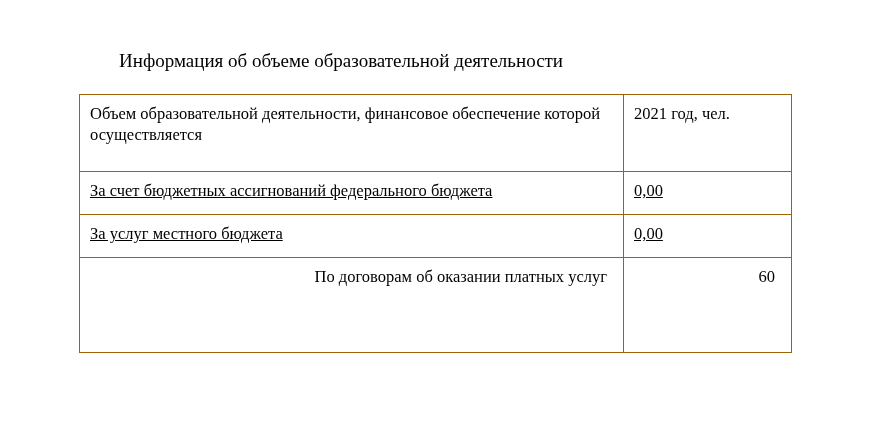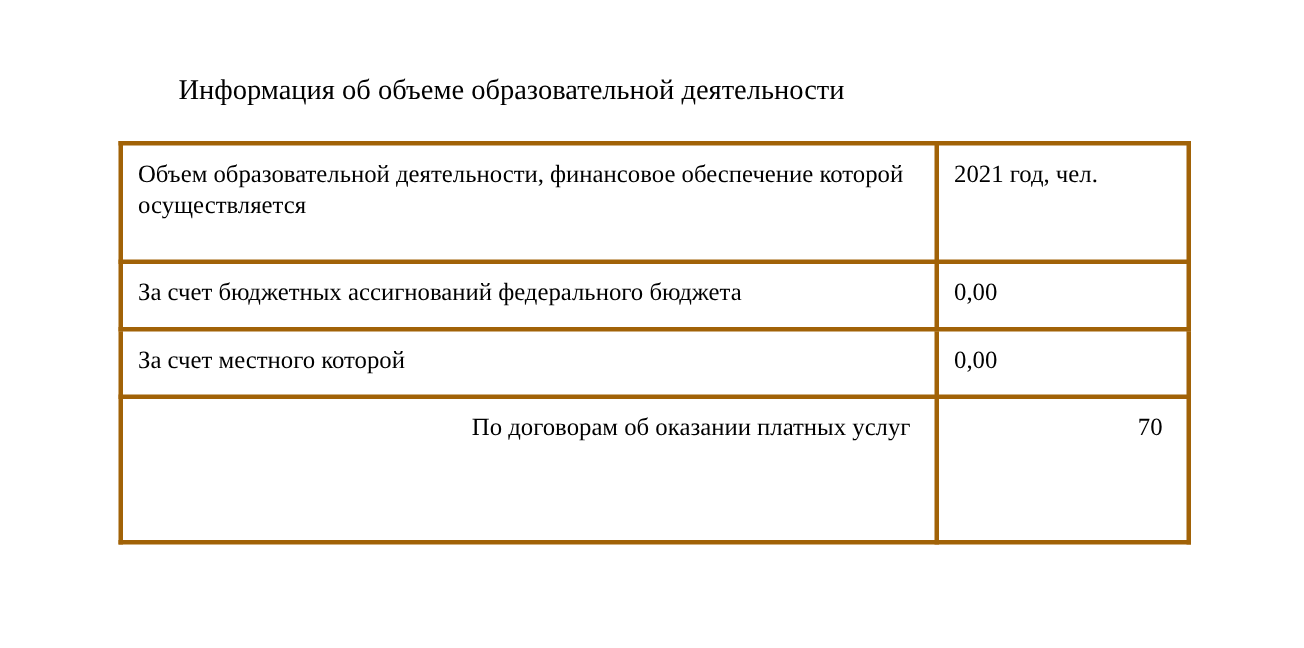--- a/index.html
+++ b/index.html
@@ -36,31 +36,31 @@
     left: 79px;
     top: 94px;
     width: 712px;
   }
   table.info-table {
     border-collapse: collapse;
     width: 712px;
     table-layout: fixed;
   }
   table.info-table td {
-    border: 3px solid #a16207;
+    border: 1px solid #a16207;
     padding: 8px 16px 8px 10px;
     font-size: 16.5px;
     line-height: 21px;
     vertical-align: top;
   }
   col.c1 { width: 544px; }
   col.c2 { width: 168px; }
 
   tr.r-header td { height: 60px; }
-  tr.r-normal td { height: 26px; }
+  tr.r-normal td { height: 26px; text-decoration: underline; }
   tr.r-last td   { height: 78px; text-align: right; }
 
   td.label-cell { }
   td.value-cell { }
 </style>
 </head>
 <body>
 
 <div class="page">
 
@@ -75,24 +75,24 @@
       <tbody>
         <tr class="r-header">
           <td class="label-cell">Объем образовательной деятельности, финансовое обеспечение которой осуществляется</td>
           <td class="value-cell">2021 год, чел.</td>
         </tr>
         <tr class="r-normal">
           <td class="label-cell">За счет бюджетных ассигнований федерального бюджета</td>
           <td class="value-cell">0,00</td>
         </tr>
         <tr class="r-normal">
-          <td class="label-cell">За счет местного которой</td>
+          <td class="label-cell">За услуг местного бюджета</td>
           <td class="value-cell">0,00</td>
         </tr>
         <tr class="r-last">
           <td class="label-cell">По договорам об оказании платных услуг</td>
-          <td class="value-cell">70</td>
+          <td class="value-cell">60</td>
         </tr>
       </tbody>
     </table>
   </div>
 
 </div>
 
 </body></html>

